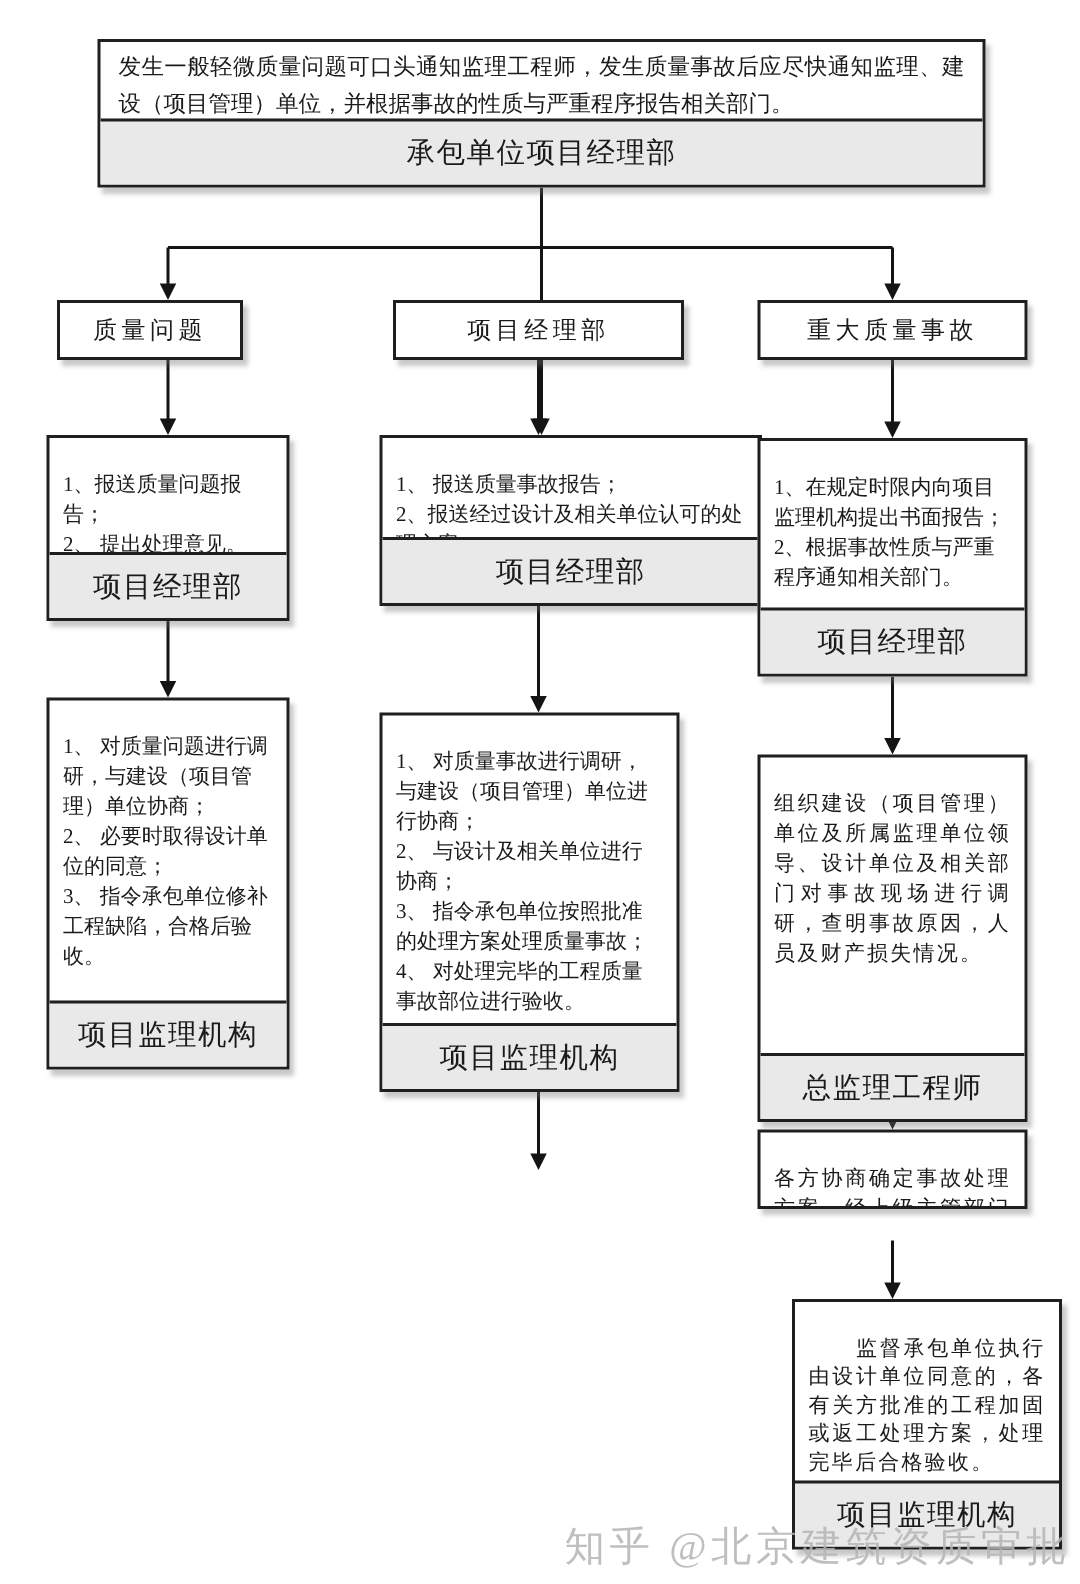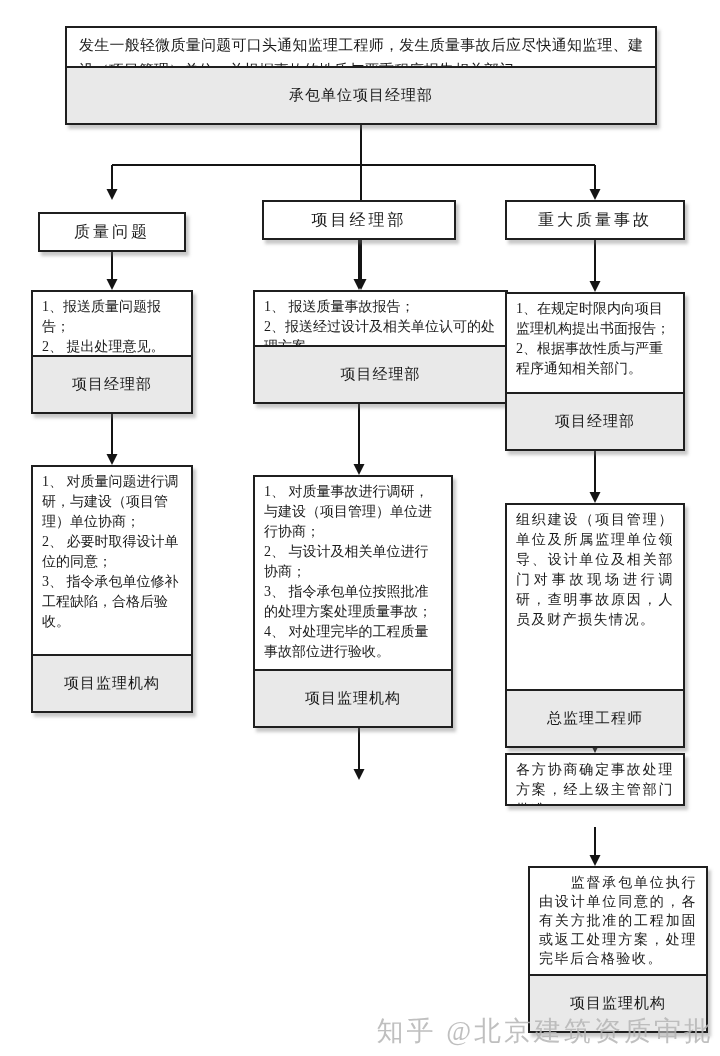--- a/index.html
+++ b/index.html
@@ -19,25 +19,25 @@
   #connectors line{stroke:var(--line);stroke-width:2;}
   #connectors polygon{fill:var(--line);}
   .box{
     position:absolute;z-index:2;background:#ffffff;
     border:2px solid var(--border);
     box-shadow:3px 4px 3px rgba(110,110,110,0.38);
     display:flex;flex-direction:column;
   }
   .btext{
     flex:1;overflow:hidden;white-space:pre-line;
-    font-size:14px;line-height:20px;padding:5px 9px;text-align:left;
+    font-size:14px;line-height:20px;padding:22px 9px;text-align:left;
   }
   .bfooter{
     border-top:2px solid var(--border);background:var(--footer_bg);
-    text-align:center;font-size:15px;letter-spacing:1px;padding:18px 2px;
+    text-align:center;font-size:19px;letter-spacing:1px;padding:8px 2px;
   }
   .headerbox{
     display:flex;align-items:center;justify-content:center;
     font-size:16px;letter-spacing:3px;
   }
   .toptexts{font-size:15px;line-height:25px;padding:5px 12px;text-align:justify;}
   .compact .btext, .btext.compact{line-height:19px;}
   .spread{letter-spacing:1.5px;text-align:justify;}
   #watermark{
     position:absolute;right:6px;top:1013px;z-index:5;pointer-events:none;
@@ -85,21 +85,21 @@
       <line x1="595" y1="827" x2="595" y2="858"></line>
       <polygon points="589.5,855 600.5,855 595,866"></polygon>
     </g>
   </svg>
 
   <div class="box" style="left:65px;top:26px;width:592px;height:99px">
     <div class="btext topexts toptexts toptexts">发生一般轻微质量问题可口头通知监理工程师，发生质量事故后应尽快通知监理、建设（项目管理）单位，并根据事故的性质与严重程序报告相关部门。</div>
     <div class="bfooter">承包单位项目经理部</div>
   </div>
 
-  <div class="box headerbox" style="left:38px;top:212px;width:148px;height:40px">
+  <div class="box headerbox" style="left:38px;top:200px;width:124px;height:40px">
     <span>质量问题</span>
   </div>
   <div class="box headerbox" style="left:262px;top:200px;width:194px;height:40px">
     <span>项目经理部</span>
   </div>
   <div class="box headerbox" style="left:505px;top:200px;width:180px;height:40px">
     <span>重大质量事故</span>
   </div>
 
   <div class="box" style="left:31px;top:290px;width:162px;height:124px">

